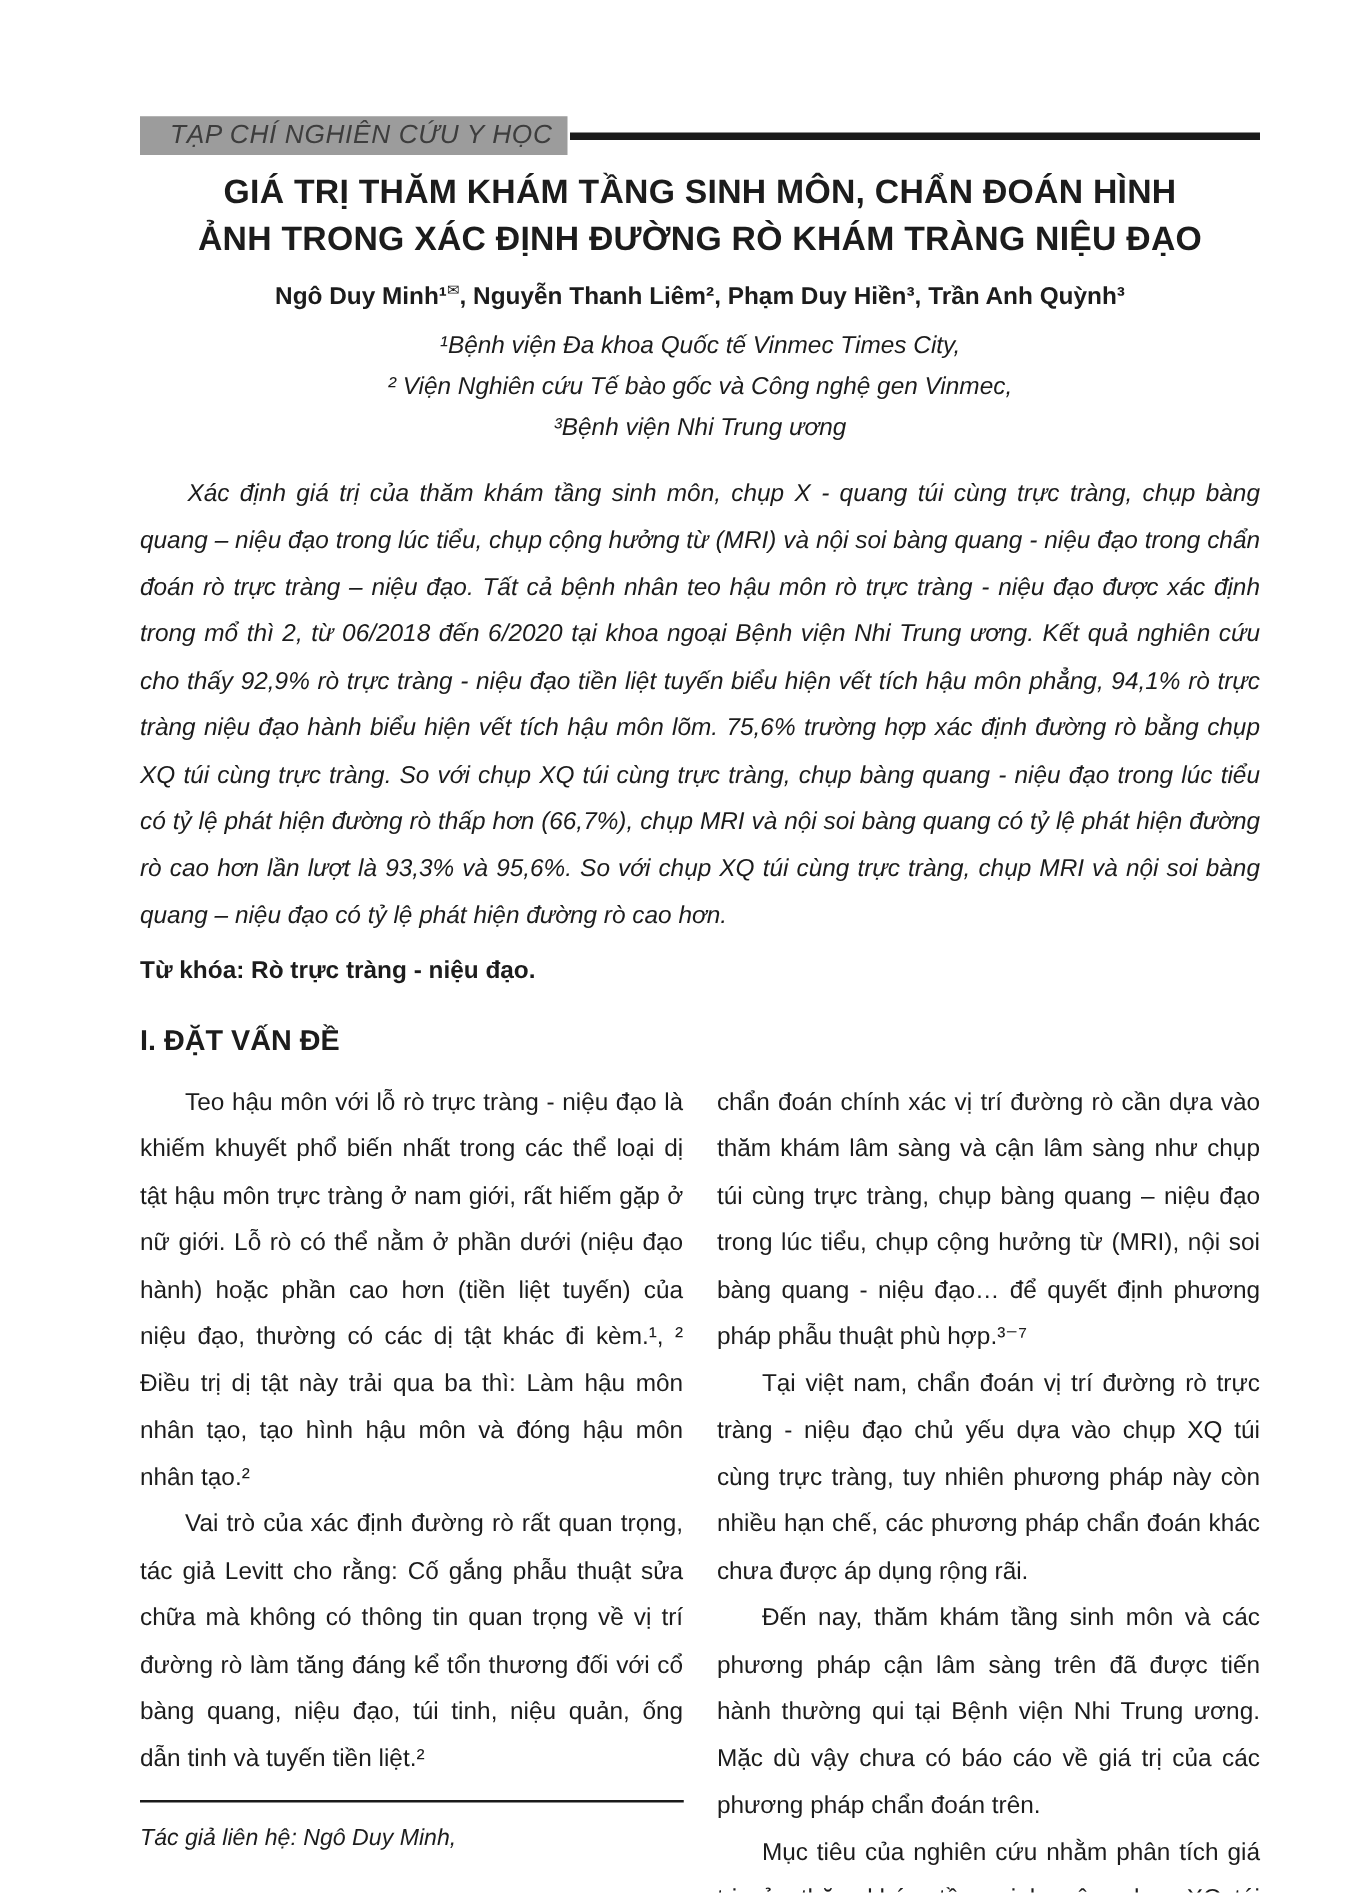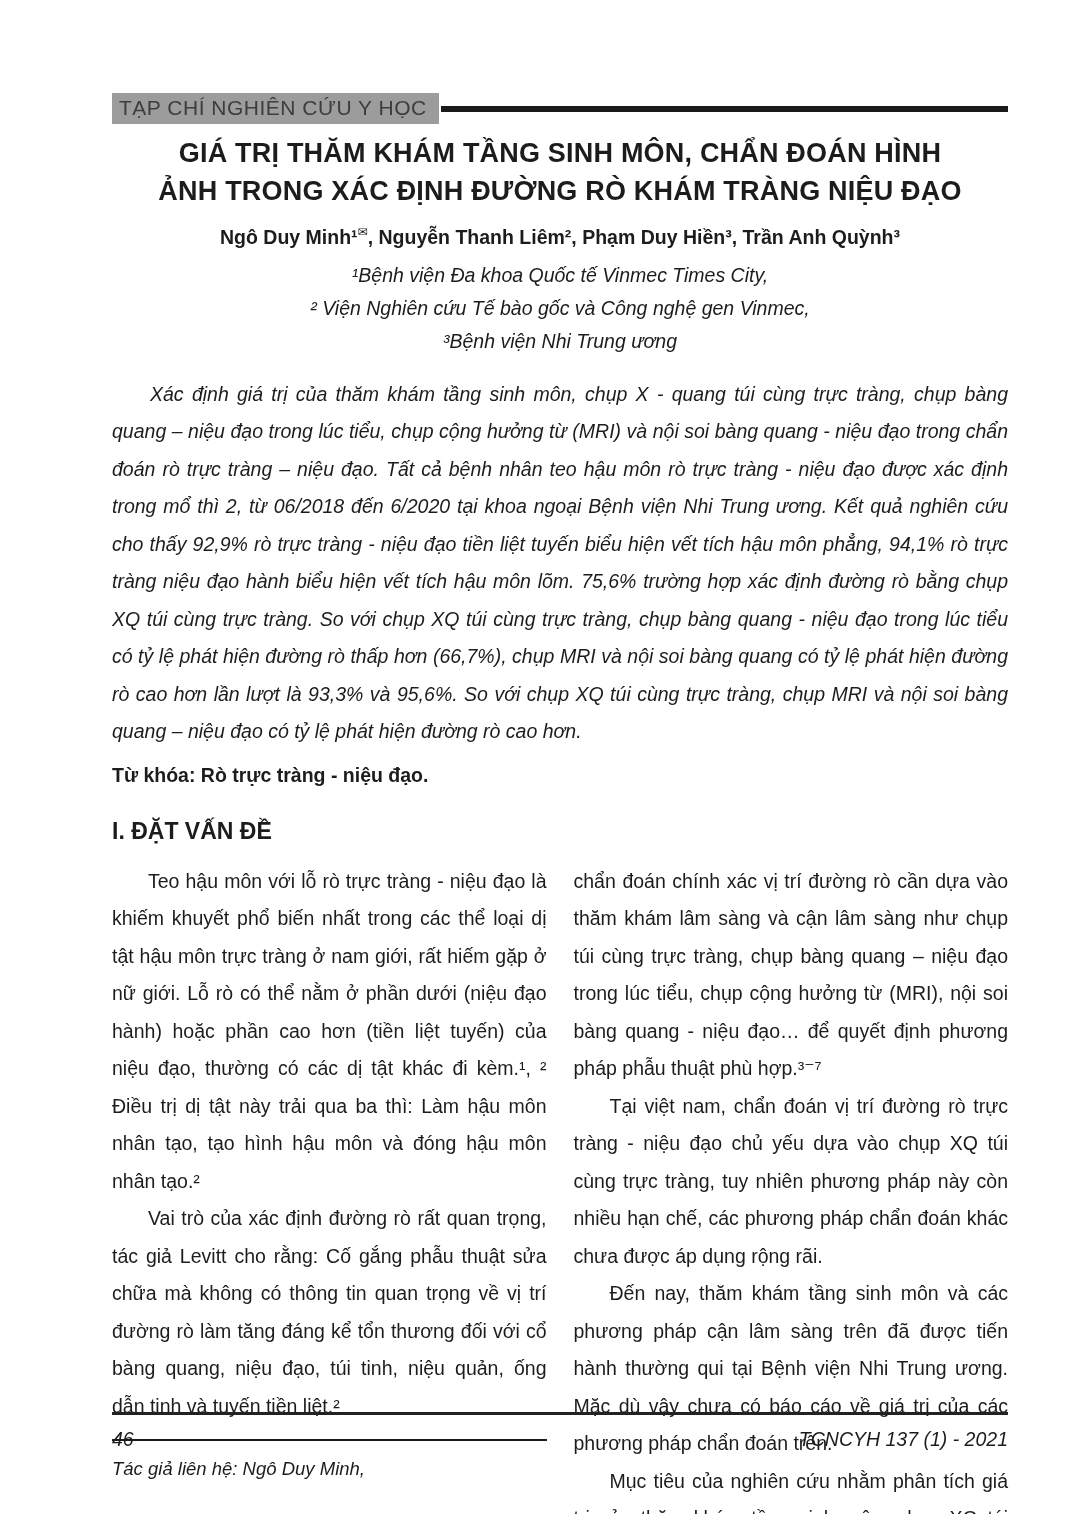--- a/index.html
+++ b/index.html
@@ -14,22 +14,22 @@
     width:1090px;height:1514px;
     box-sizing:border-box;
     padding:93px 82px 0 112px;
     overflow:hidden;
   }
   
   .journal-band{display:flex;align-items:center;}
   .journal-box{
     background:#9c9c9c;color:#3d3d3d;
     font-size:21px;line-height:29px;
-    padding:0 12px 2px 7px;
-    letter-spacing:.5px;white-space:nowrap;
+    padding:0 12px 2px 24px;
+    letter-spacing:.5px;white-space:nowrap;font-style:italic;
   }
   .journal-rule{flex:1;height:6px;background:#1a1a1a;margin-left:2px;}
   
   .title{
     margin:10px 0 0 0;
     text-align:center;
     font-size:27px;font-weight:bold;line-height:38px;
     letter-spacing:.2px;
   }
   .authors{
@@ -114,18 +114,14 @@
       </div>
     </div>
     <div class="col">
       <p class="no-indent">chẩn đoán chính xác vị trí đường rò cần dựa vào thăm khám lâm sàng và cận lâm sàng như chụp túi cùng trực tràng, chụp bàng quang – niệu đạo trong lúc tiểu, chụp cộng hưởng từ (MRI), nội soi bàng quang - niệu đạo… để quyết định phương pháp phẫu thuật phù hợp.³⁻⁷</p>
       <p>Tại việt nam, chẩn đoán vị trí đường rò trực tràng - niệu đạo chủ yếu dựa vào chụp XQ túi cùng trực tràng, tuy nhiên phương pháp này còn nhiều hạn chế, các phương pháp chẩn đoán khác chưa được áp dụng rộng rãi.</p>
       <p>Đến nay, thăm khám tầng sinh môn và các phương pháp cận lâm sàng trên đã được tiến hành thường qui tại Bệnh viện Nhi Trung ương. Mặc dù vậy chưa có báo cáo về giá trị của các phương pháp chẩn đoán trên.</p>
       <p>Mục tiêu của nghiên cứu nhằm phân tích giá trị của thăm khám tầng sinh môn, chụp XQ túi cùng trực tràng, chụp bàng quang – niệu đạo trong lúc tiểu, chụp MRI và nội soi bàng quang – niệu đạo trong chẩn đoán trước phẫu thuật thì 2 điều trị teo hậu môn rò trực tràng niệu đạo.</p>
     </div>
   </div>
 
-  <div class="footer">
-    <span>46</span>
-    <span>TCNCYH 137 (1) - 2021</span>
-  </div>
 
 </div>
 
 </body></html>

